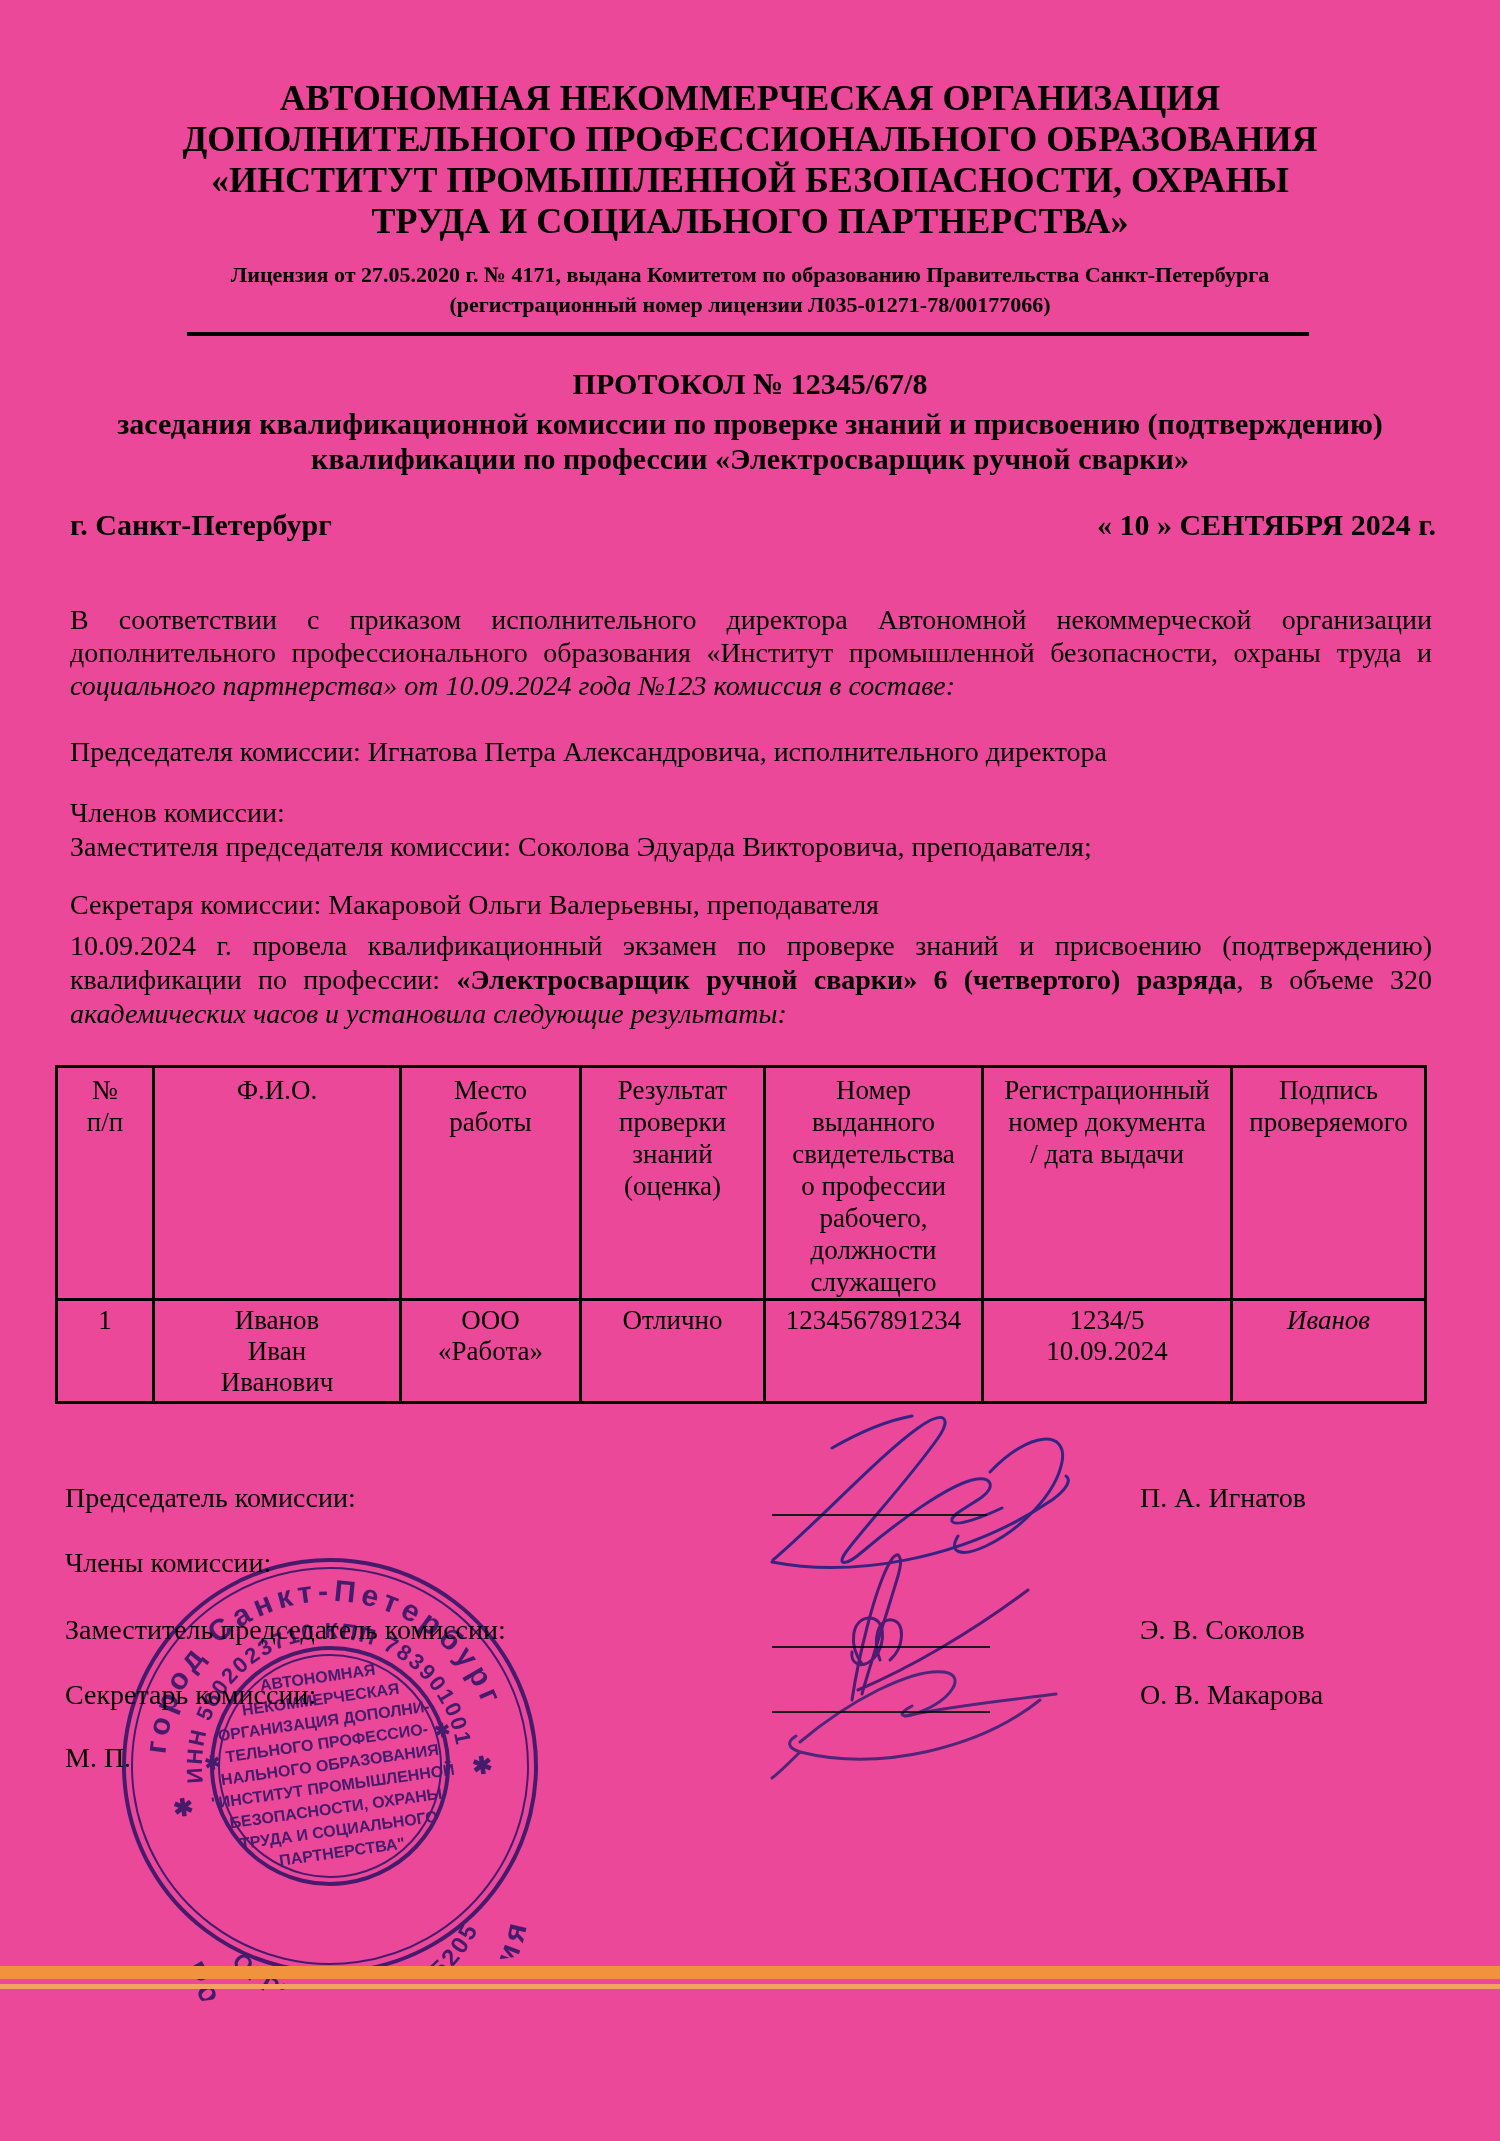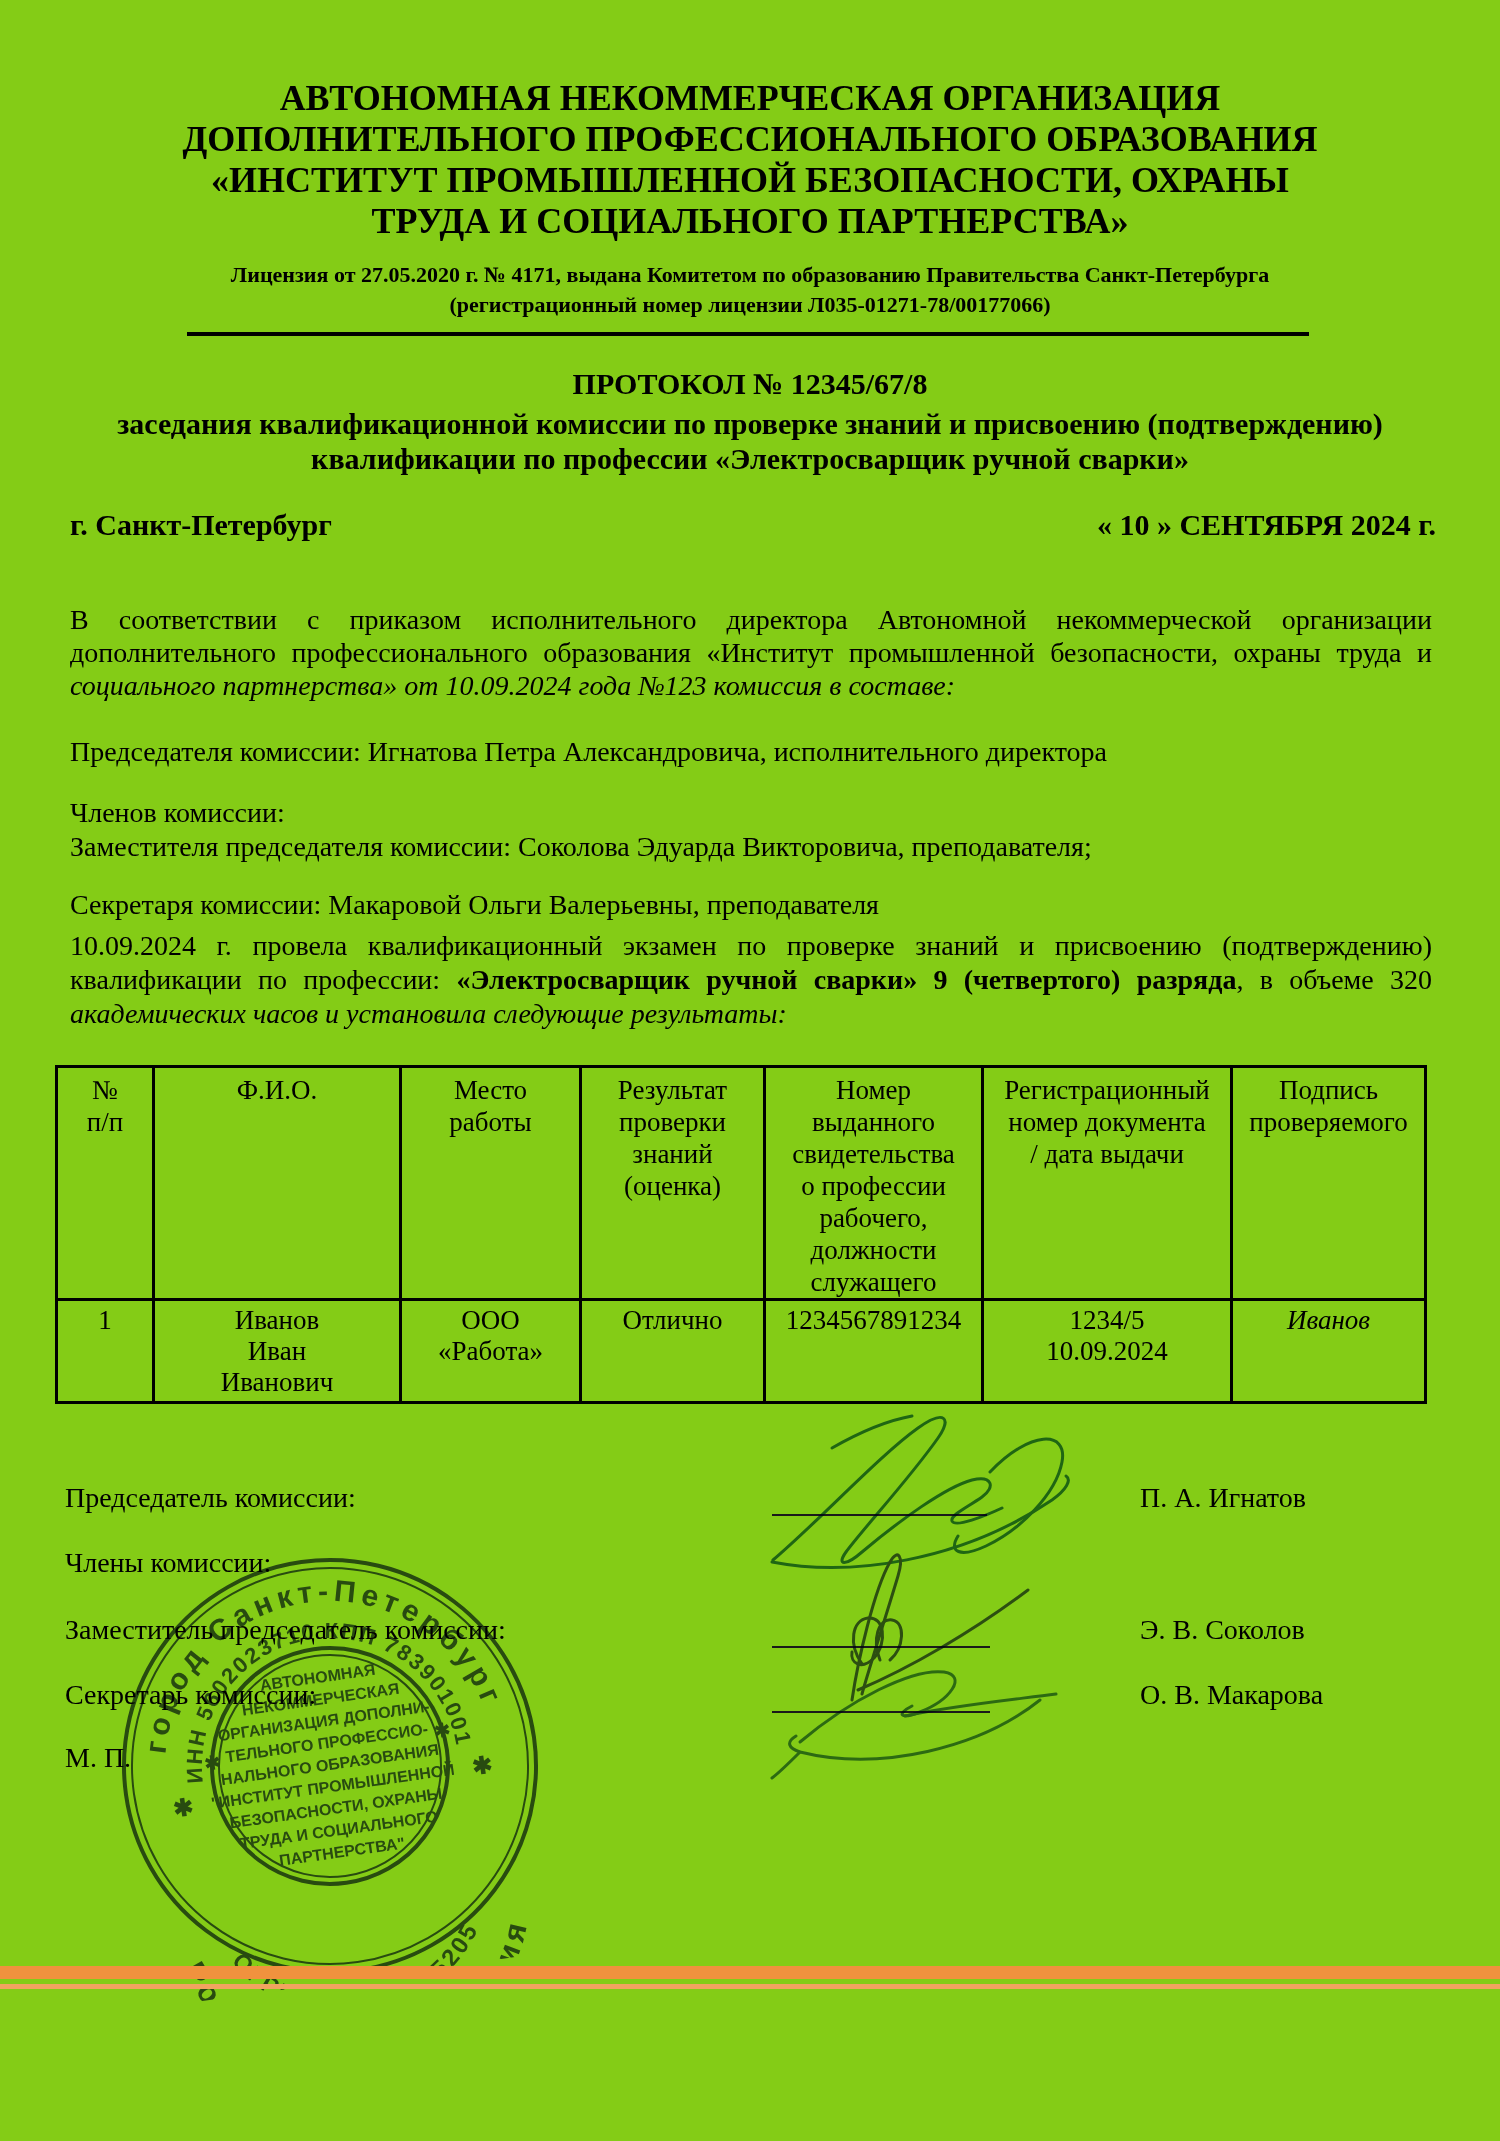--- a/index.html
+++ b/index.html
@@ -1,17 +1,17 @@
 <!DOCTYPE html>
 <html><head>
 <meta charset="utf-8">
 <style>
   html,body{margin:0;padding:0;background:#888;}
   #page{
-    position:relative;width:1500px;height:2141px;background:#84cc16;
+    position:relative;width:1500px;height:2141px;background:#ec4899;
     font-family:"Liberation Serif", serif;color:#000;overflow:hidden;
     margin:0 auto;
   }
   .abs{position:absolute;}
   .b{font-weight:bold;}
   .pre{white-space:pre-line;}
 
   .org-name{left:0;top:78px;width:1500px;font-size:36px;line-height:41px;font-weight:bold;text-align:center;}
   .license{left:0;top:260px;width:1500px;font-size:22px;line-height:30px;font-weight:bold;text-align:center;}
   .rule{left:187px;top:332px;width:1122px;height:4px;background:#000;}
@@ -96,21 +96,21 @@
   </div>
 
   <div class="abs para chair">Председателя комиссии: Игнатова Петра Александровича, исполнительного директора</div>
 
   <div class="abs para members">Членов комиссии:</div>
   <div class="abs para deputy">Заместителя председателя комиссии: Соколова Эдуарда Викторовича, преподавателя;</div>
   <div class="abs para secretary">Секретаря комиссии: Макаровой Ольги Валерьевны, преподавателя</div>
 
   <div class="abs para p2">
     <div class="jline">10.09.2024 г. провела квалификационный экзамен по проверке знаний и присвоению (подтверждению)</div>
-    <div class="jline"><span>квалификации по профессии: </span><span class="b">«Электросварщик ручной сварки» 9 (четвертого) разряда</span><span>, в объеме 320</span></div>
+    <div class="jline"><span>квалификации по профессии: </span><span class="b">«Электросварщик ручной сварки» 6 (четвертого) разряда</span><span>, в объеме 320</span></div>
     <div class="lline">академических часов и установила следующие результаты:</div>
   </div>
 
   <table class="results">
     <colgroup>
       <col style="width:97px">
         <col style="width:247px">
         <col style="width:180px">
         <col style="width:184px">
       <col style="width:218px">

